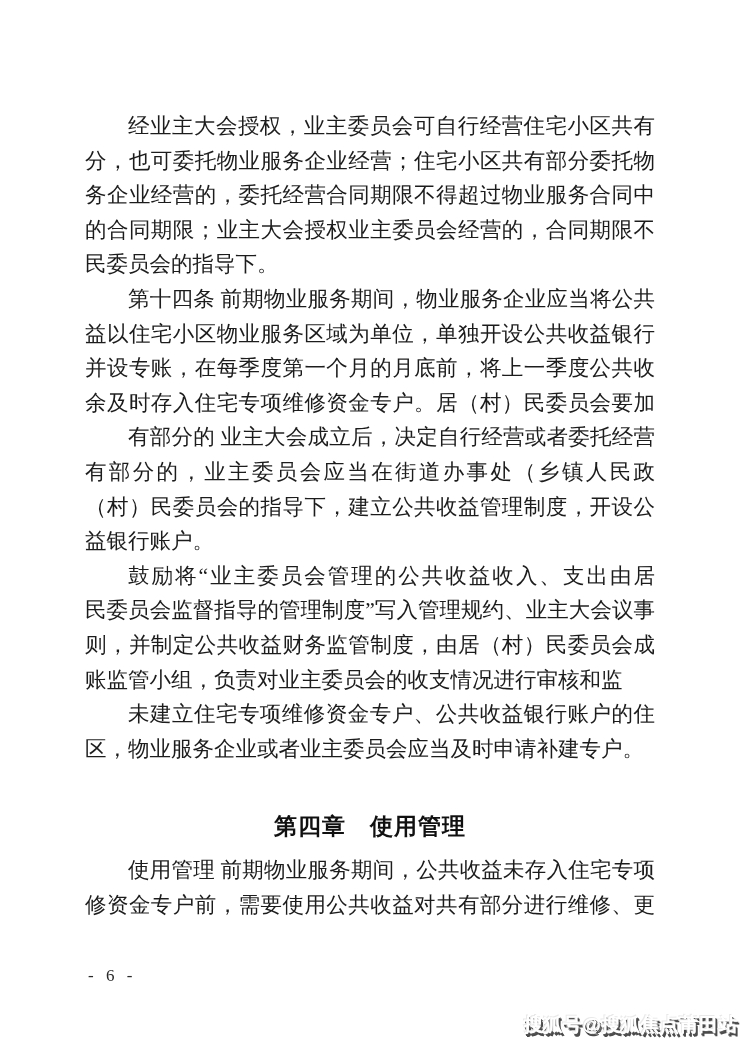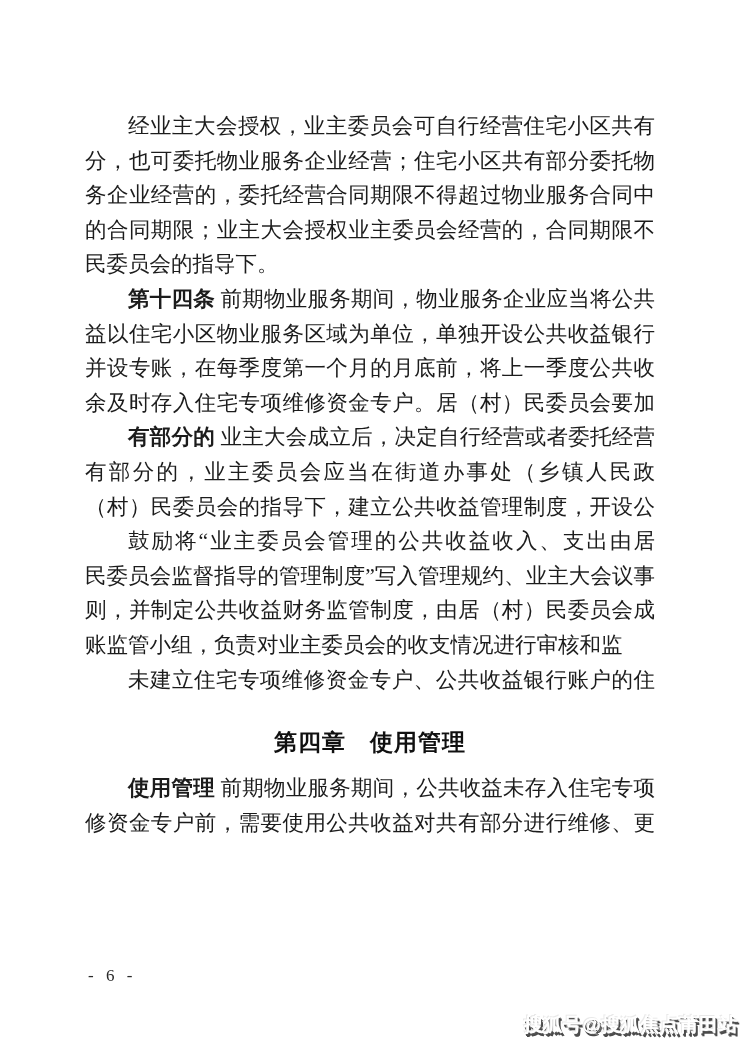--- a/index.html
+++ b/index.html
@@ -30,29 +30,29 @@
     overflow: hidden;
   }
   .line.full {
     text-align: justify;
     text-align-last: justify;
   }
   .line.indent {
     text-indent: 43px;
   }
   .article-no {
-    font-weight: bold;
+    font-weight: normal;
   }
   .heading {
     text-align: center;
-    font-family: Liberation Mono, monospace;
+    font-family: Liberation Sans, sans-serif;
     font-weight: 700;
     font-size: 23px;
     line-height: 30px;
-    margin-top: 32px;
+    margin-top: 45px;
     margin-bottom: 12px;
     color: #101010;
     letter-spacing: 1px;
   }
   .page-footer {
     position: absolute;
     left: 88px;
     top: 966px;
     font-size: 17px;
     letter-spacing: 4px;
@@ -91,29 +91,31 @@
       <div class="para">
         <div class="line full indent"><b class="article-no">第十四条</b> 前期物业服务期间，物业服务企业应当将公共收</div>
         <div class="line full">益以住宅小区物业服务区域为单位，单独开设公共收益银行账户</div>
         <div class="line full">并设专账，在每季度第一个月的月底前，将上一季度公共收益结</div>
         <div class="line full">余及时存入住宅专项维修资金专户。居（村）民委员会要加强对</div>
       </div>
       <div class="para">
         <div class="line full indent"><b class="article-no">有部分的</b> 业主大会成立后，决定自行经营或者委托经营共</div>
         <div class="line full">有部分的，业主委员会应当在街道办事处（乡镇人民政府）、居</div>
         <div class="line full">（村）民委员会的指导下，建立公共收益管理制度，开设公共收</div>
+        <div class="line">益银行账户。</div>
       </div>
       <div class="para">
         <div class="line full indent">鼓励将“业主委员会管理的公共收益收入、支出由居（村）</div>
         <div class="line full">民委员会监督指导的管理制度”写入管理规约、业主大会议事规</div>
         <div class="line full">则，并制定公共收益财务监管制度，由居（村）民委员会成立业</div>
         <div class="line">账监管小组，负责对业主委员会的收支情况进行审核和监督。</div>
       </div>
       <div class="para">
         <div class="line full indent">未建立住宅专项维修资金专户、公共收益银行账户的住宅小</div>
+        <div class="line">区，物业服务企业或者业主委员会应当及时申请补建专户。</div>
       </div>
       <div class="heading">第四章　使用管理</div>
       <div class="para">
         <div class="line full indent"><b class="article-no">使用管理</b> 前期物业服务期间，公共收益未存入住宅专项维</div>
         <div class="line full">修资金专户前，需要使用公共收益对共有部分进行维修、更新和</div>
       </div>
     </main>
 
   <footer class="page-footer">
     <span>- 6 -</span>

